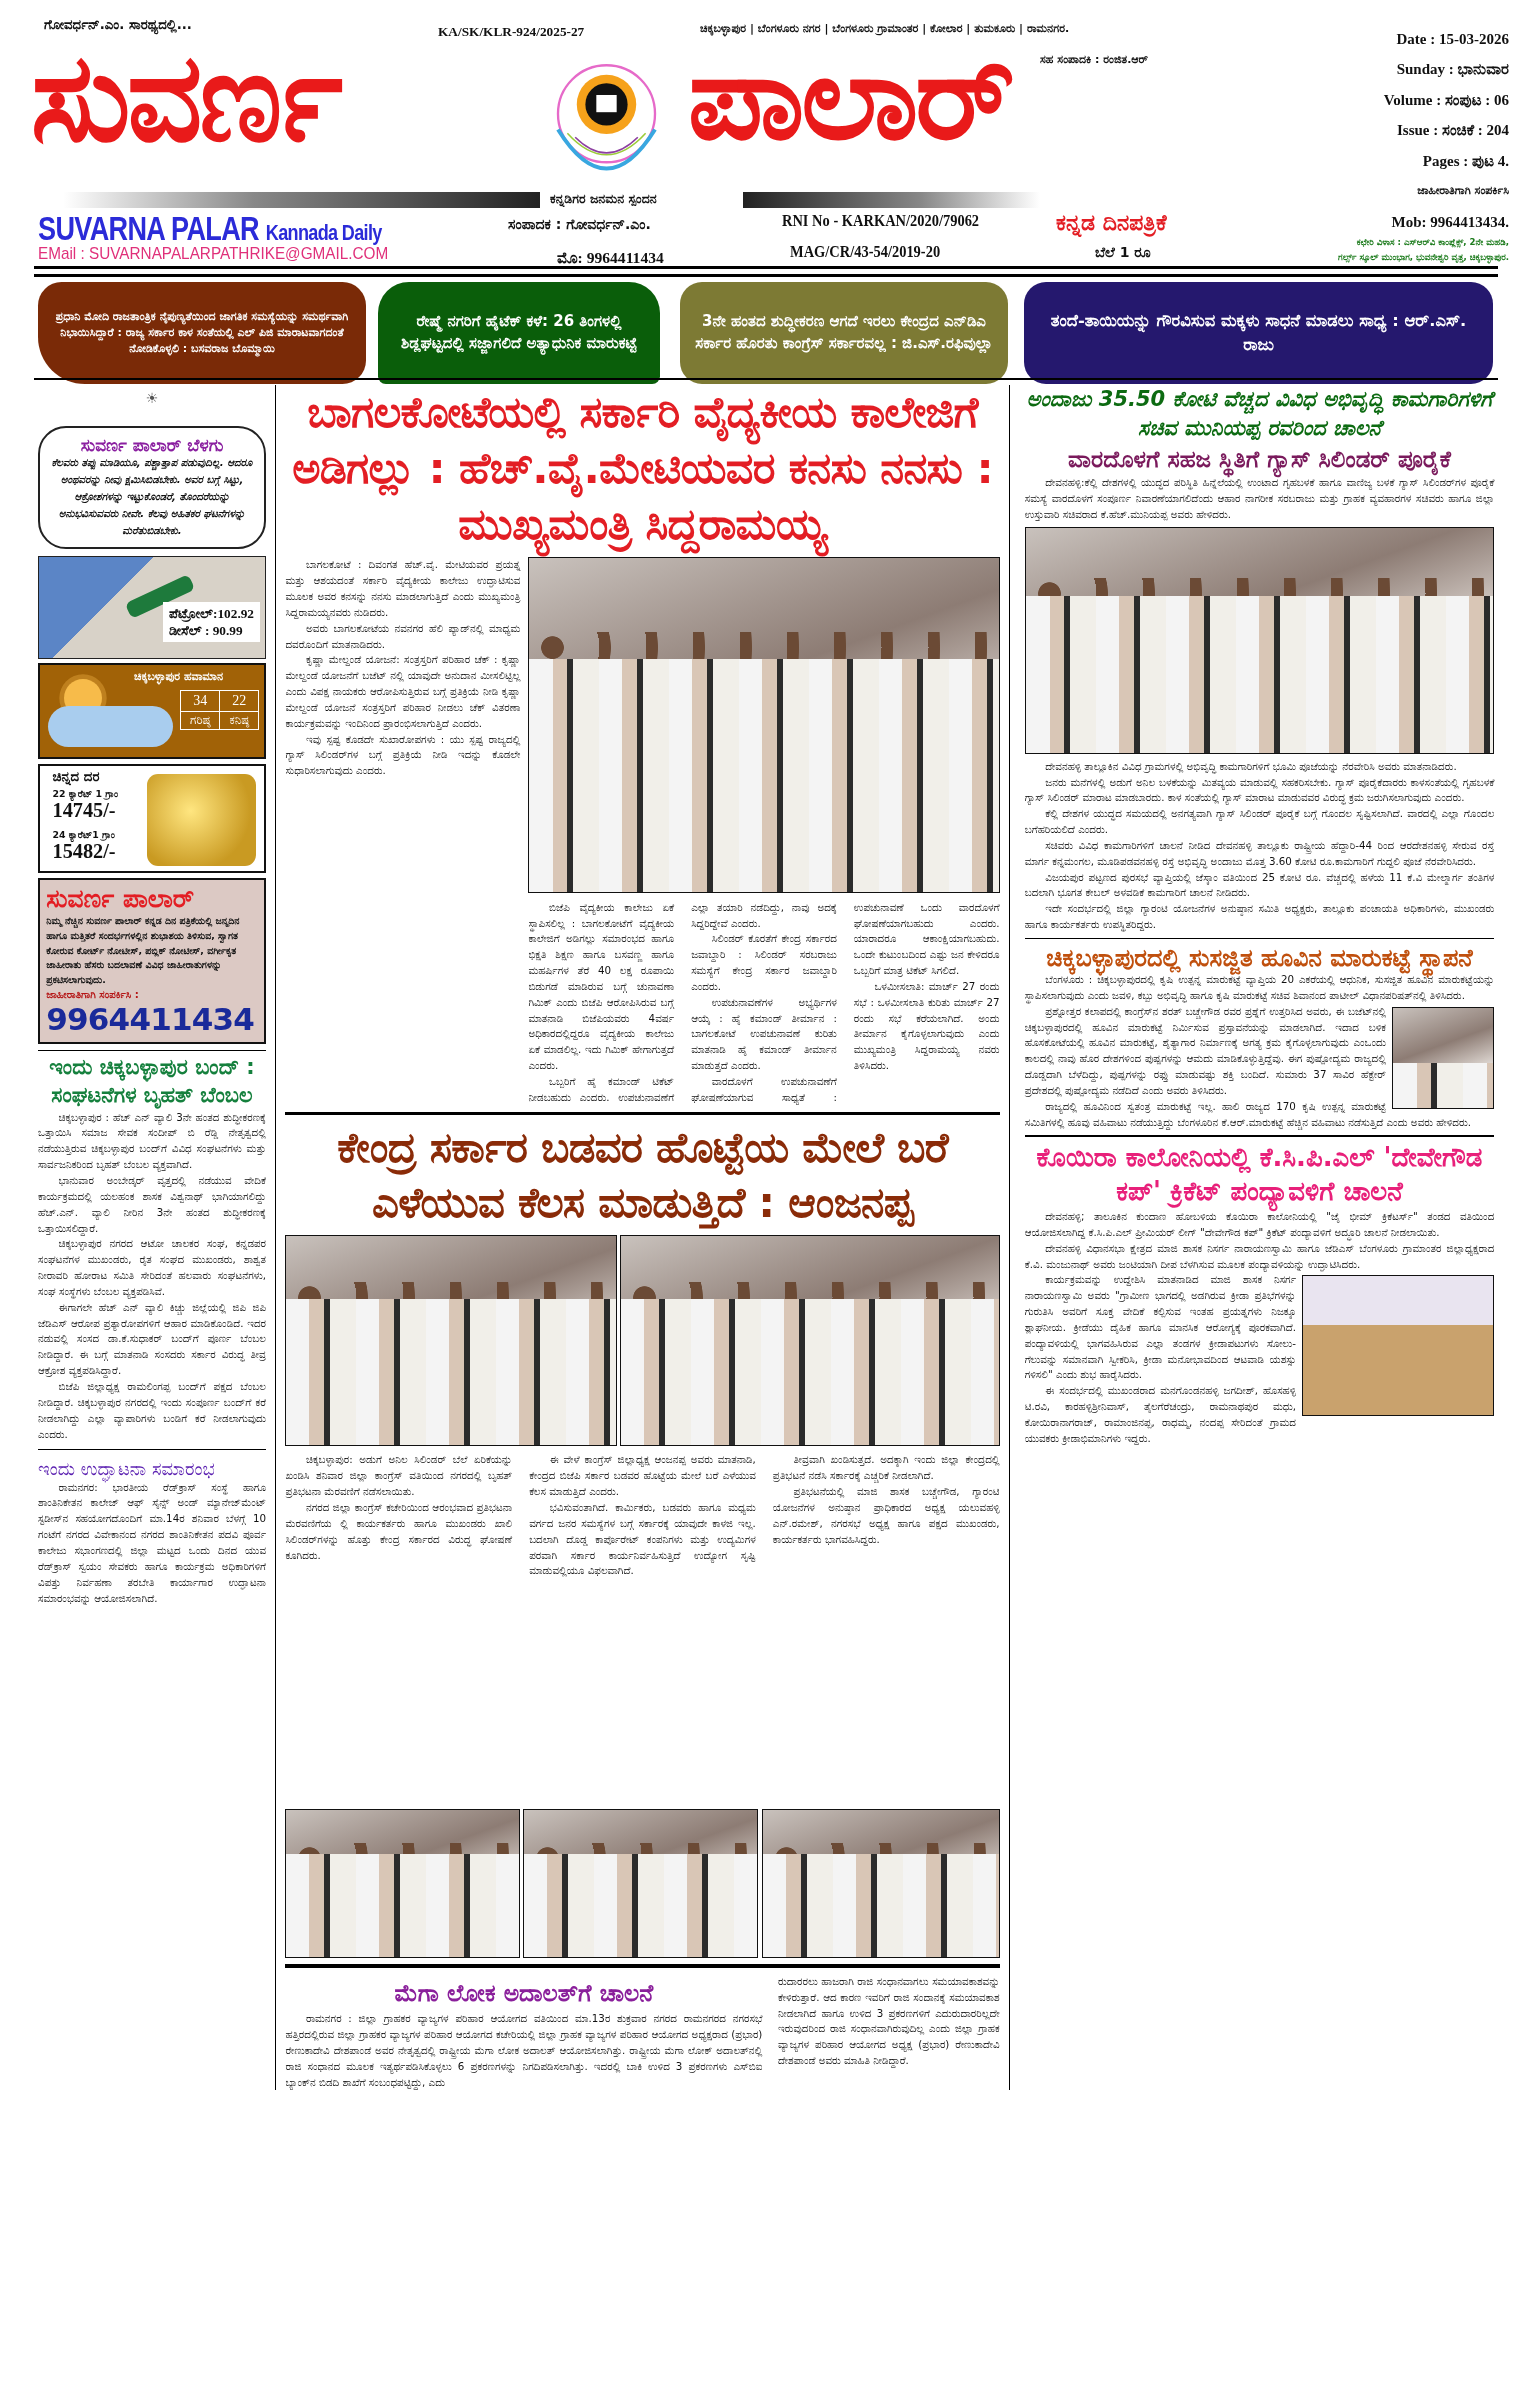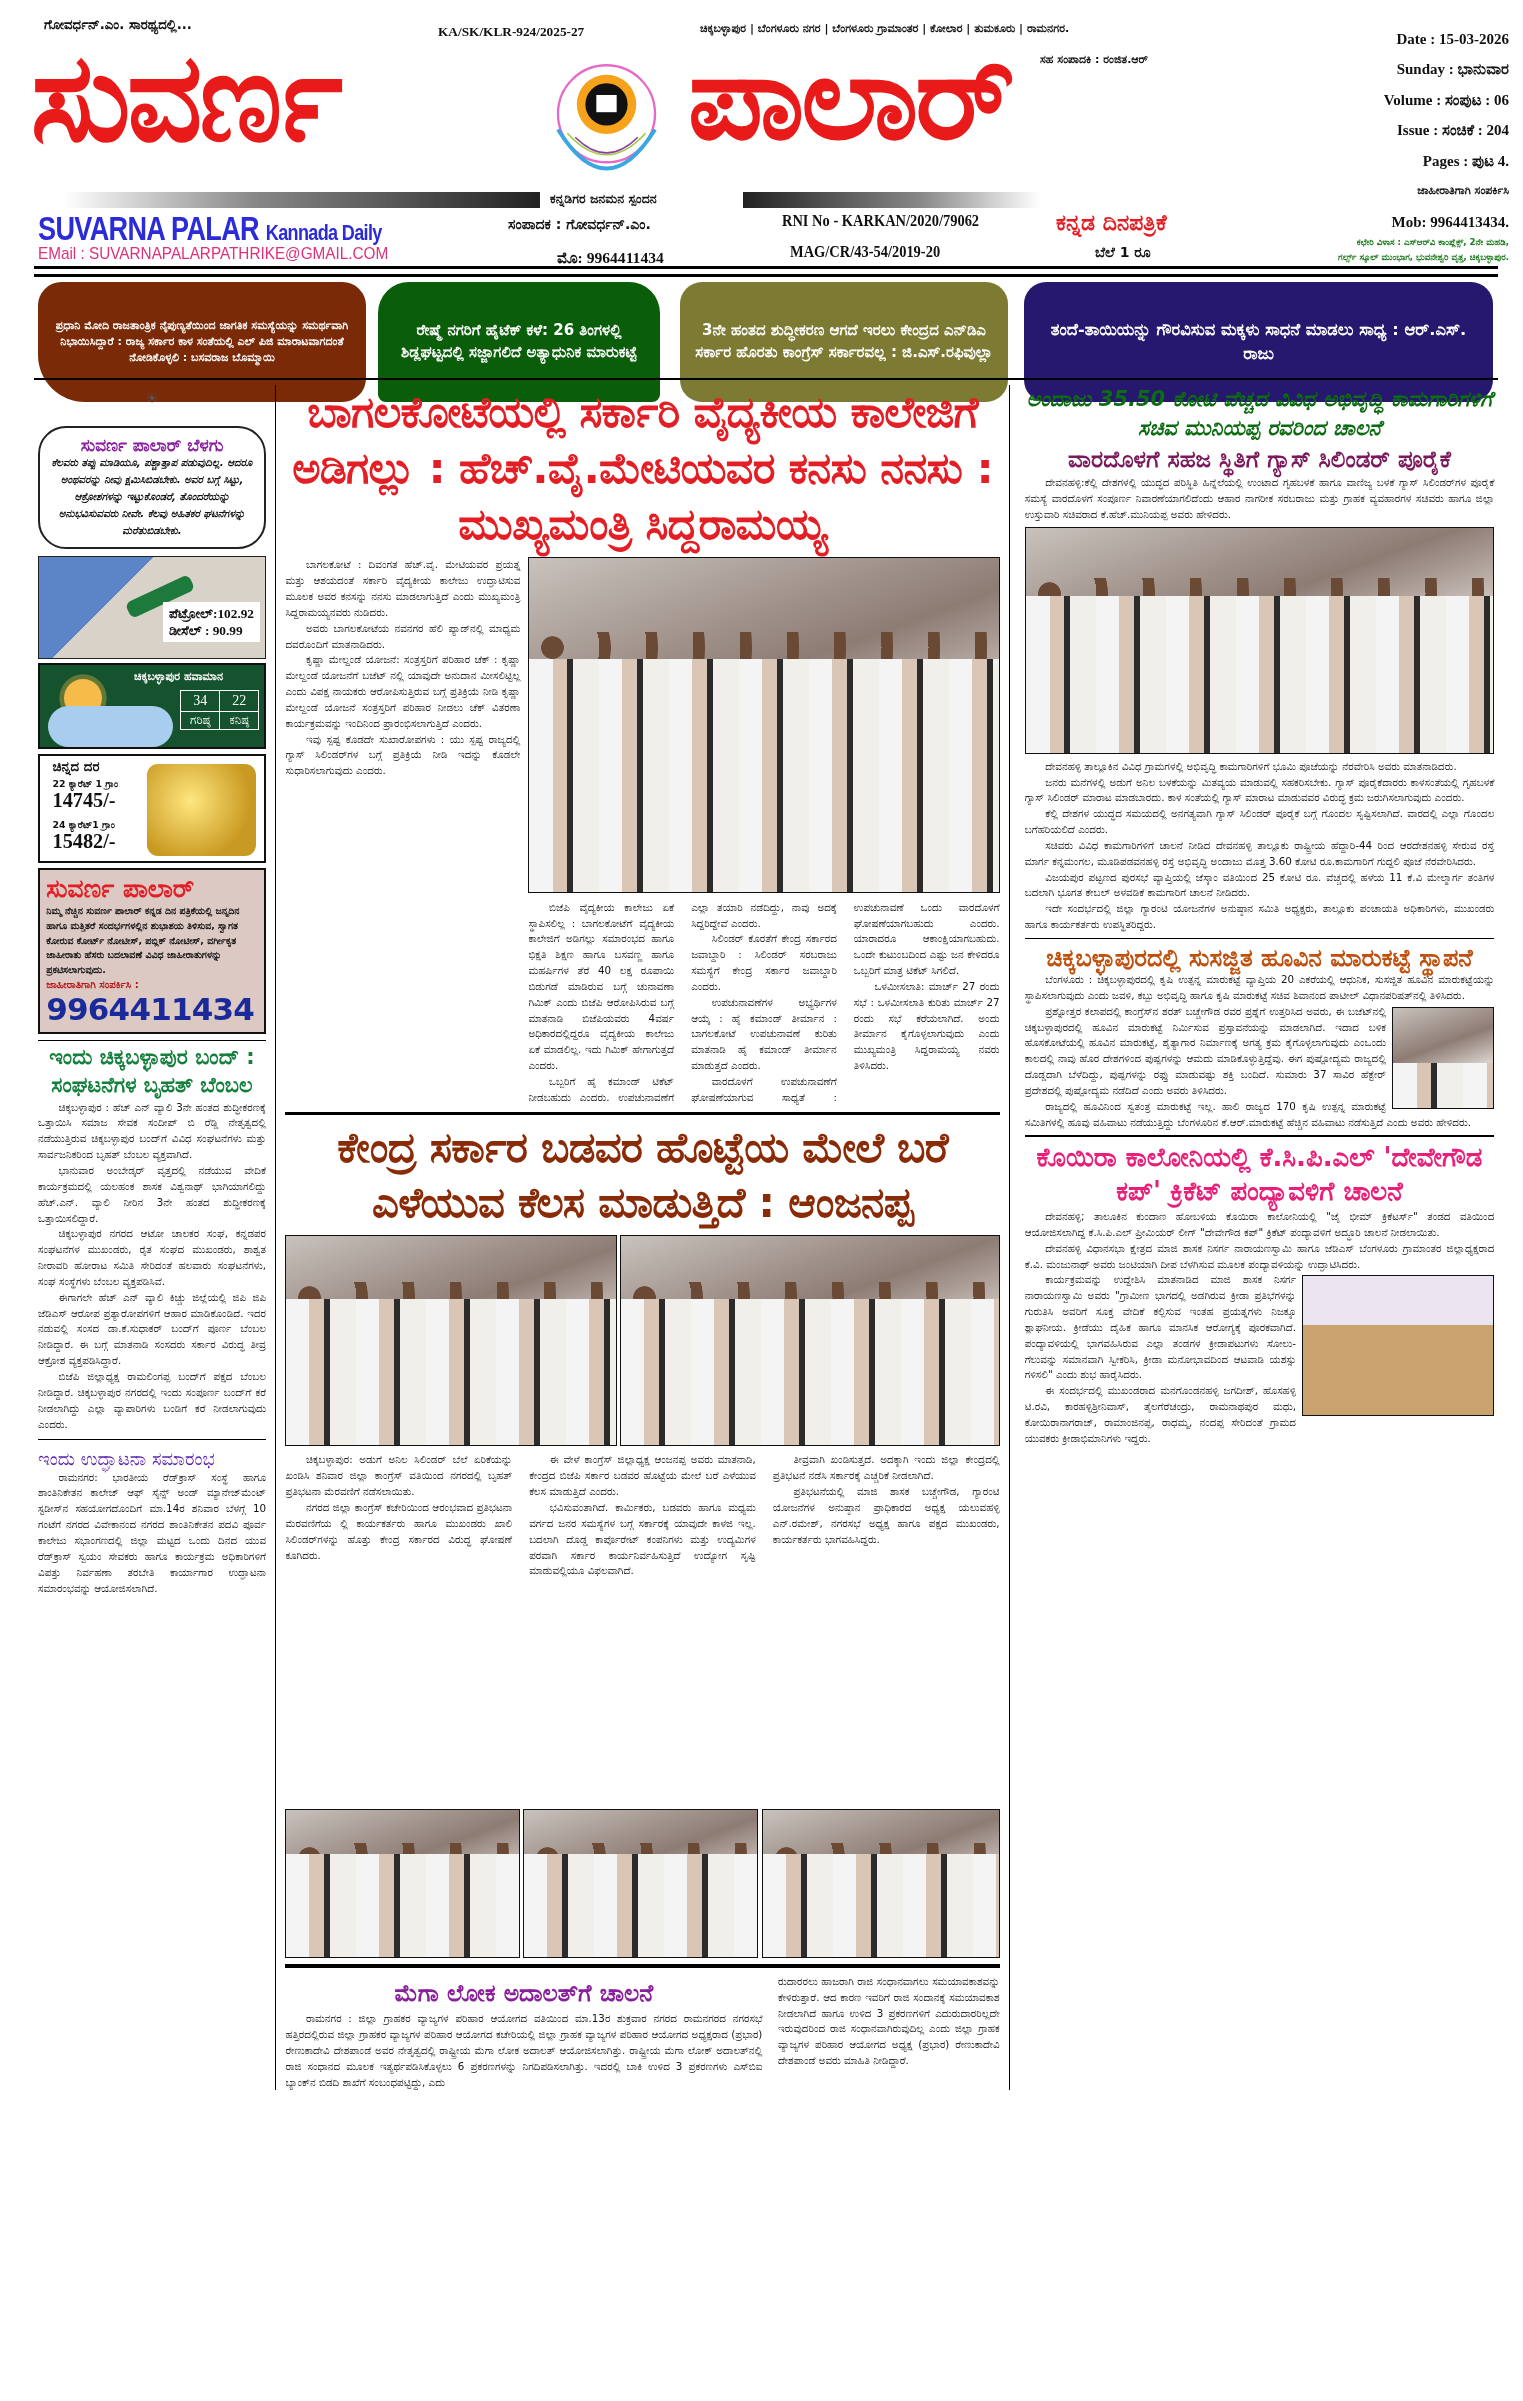--- a/index.html
+++ b/index.html
@@ -23,35 +23,35 @@
 .editor{left:508px;top:216px;font-size:14px;font-weight:bold}
 .editor-mob{left:557px;top:249px;font-family:"Liberation Serif",serif;font-size:15.6px;font-weight:bold}
 .rni{left:782px;top:211px;font-family:"Liberation Serif",serif;font-size:17px;font-weight:bold;transform:scaleX(.85);transform-origin:left}
 .mag{left:790px;top:242px;font-family:"Liberation Serif",serif;font-size:17px;font-weight:bold;transform:scaleX(.85);transform-origin:left}
 .kd{left:1056px;top:210px;font-size:22px;font-weight:bold;color:#e31e24}
 .price{left:1095px;top:244px;font-size:14px;font-weight:bold}
 .meta{left:1314px;top:23.5px;width:195px;text-align:right;font-family:"Liberation Serif",serif;font-weight:bold;font-size:15px;line-height:30.5px}
 .office{left:1220px;top:235px;width:289px;text-align:right;color:#1c7b1c;font-size:8.6px;line-height:15px;font-weight:bold}
 .rule{height:3.1px;background:#000}
 
-.teaser{top:282px;height:120px;border-radius:22px;color:#fff;font-weight:bold;text-align:center;display:flex;align-items:center;justify-content:center;padding:4.7px 12.5px;line-height:1.45}
+.teaser{top:282px;height:102px;border-radius:22px;color:#fff;font-weight:bold;text-align:center;display:flex;align-items:center;justify-content:center;padding:4.7px 12.5px;line-height:1.45}
 .t1{left:38px;width:328px;background:#7a2a07;font-size:11px;border-radius:23.5px 23.5px 23.5px 47px}
 .t2{left:378px;width:282px;background:#0a5e0a;font-size:15px;border-radius:31px 31px 7.8px 7.8px}
 .t3{left:680px;width:328px;background:#7d7a34;font-size:15px}
 .t4{left:1024px;width:469px;background:#25186e;font-size:16.4px}
 
 .col-left{left:38px;top:385px;width:228px}
 .ornament{text-align:center;font-size:14px;color:#555;margin:4.7px 0}
 .quote-box{border:2.3px solid #222;border-radius:28px;padding:7.8px 11px;text-align:center;margin-top:20px}
 .quote-title{color:#8a1fa0;font-size:17px;font-weight:bold}
 .quote-body{font-size:10.2px;font-weight:bold;font-style:italic;line-height:1.65}
 .fuel{margin-top:6.3px;height:103px;border:1.6px solid #222;background:linear-gradient(135deg,#5b85c6 0 35%,#d8d2c8 35% 100%);position:relative}
 .fuel .nozzle{position:absolute;left:86px;top:31px;width:70px;height:17px;background:#1e7a3c;border-radius:6.3px;transform:rotate(-25deg)}
 .fuel .prices{position:absolute;right:4.7px;top:45px;background:#fff;padding:3.1px 6.3px;font-family:"Liberation Serif",serif;font-size:13.3px;font-weight:bold;line-height:1.3}
-.weather{margin-top:4.7px;height:86px;border:2.3px solid #111;background:#14532d;position:relative;color:#fff}
+.weather{margin-top:4.7px;height:96px;border:2.3px solid #111;background:#a16207;position:relative;color:#fff}
 .weather .sun{position:absolute;left:23.5px;top:14px;width:38px;height:38px;border-radius:50%;background:#f7bb4a;box-shadow:0 0 0 4.7px rgba(247,187,74,.35)}
 .weather .cloud{position:absolute;left:7.8px;top:41px;width:125px;height:41px;background:#a9cdee;border-radius:23.5px}
 .weather .title{position:absolute;left:94px;top:4.7px;font-size:11px;font-weight:bold}
 .weather table{position:absolute;right:4.7px;top:25px;border-collapse:collapse}
 .weather td{border:1.6px solid #fff;width:39px;text-align:center;font-size:11.7px;padding:1.6px}
 .weather td.num{font-family:"Liberation Serif",serif;font-size:14px}
 .gold{margin-top:4.7px;height:109px;border:2.3px solid #111;position:relative;background:#fff}
 .gold .bars{position:absolute;right:7.8px;top:7.8px;width:109px;height:92px;background:radial-gradient(circle at 40% 40%,#ffe680,#c99a22 70%);border-radius:11px}
 .gold .lbl{position:absolute;left:12.5px;font-size:9.4px;font-weight:bold}
 .gold .val{position:absolute;left:12.5px;font-family:"Liberation Serif",serif;font-size:20.3px;font-weight:bold}

